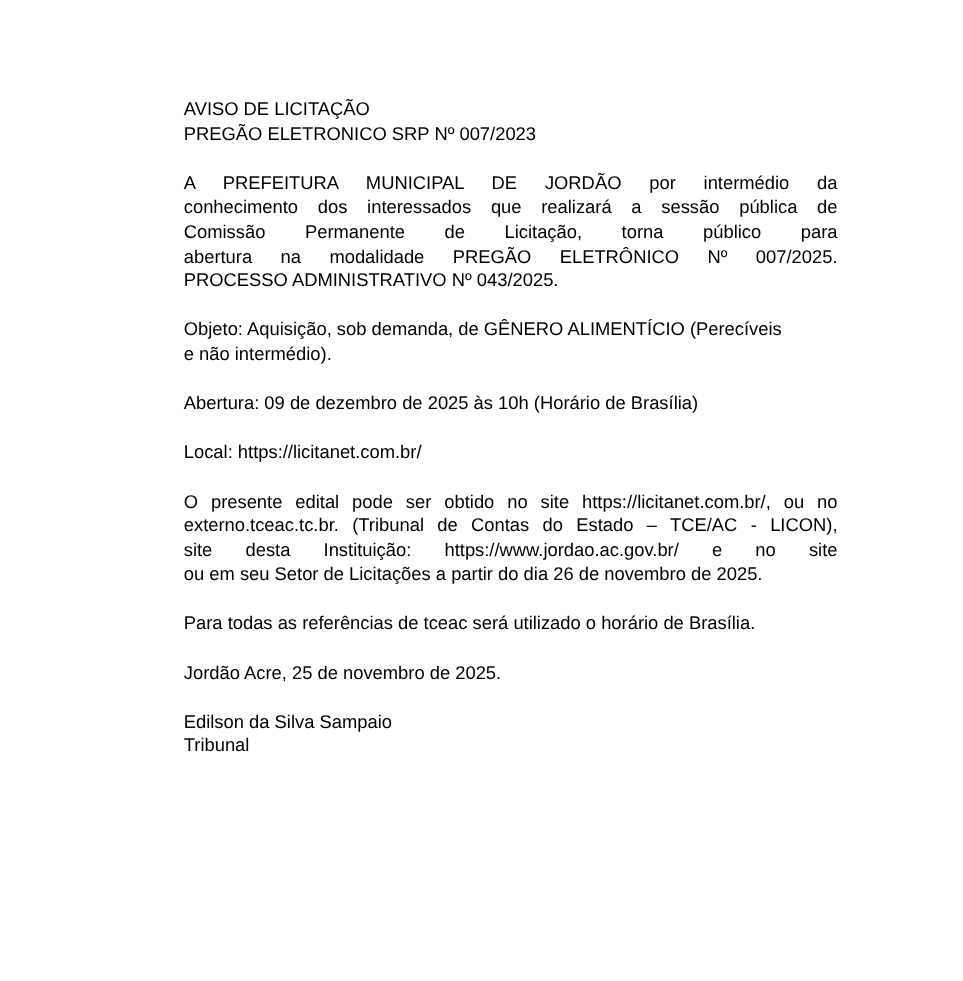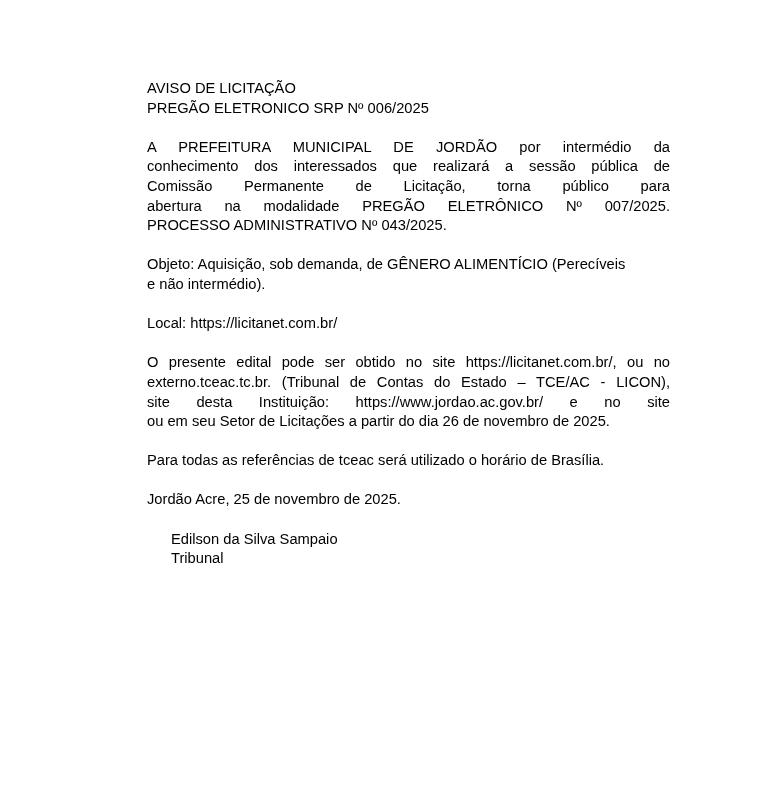--- a/index.html
+++ b/index.html
@@ -28,21 +28,20 @@
     top: 79px;
     width: 523px;
     font-size: 14.7px;
     line-height: 19.6px;
   }
   .block {
     margin: 0 0 19.6px 0;
   }
   .block:last-child {
     margin-bottom: 0;
-    margin-left: 24px;
   }
   .line {
     display: block;
     white-space: pre-wrap;
   }
   .para {
     text-align: justify;
     text-justify: inter-word;
   }
   
@@ -62,36 +61,39 @@
   }
 </style>
 </head>
 <body>
 
 <div class="page">
   <div class="doc-body">
 
     <div class="block">
       <span class="line">AVISO DE LICITAÇÃO</span>
-      <span class="line">PREGÃO ELETRONICO SRP Nº 006/2025</span>
+      <span class="line">PREGÃO ELETRONICO SRP Nº 007/2023</span>
     </div>
 
     <div class="block para">
       <span class="jline">A PREFEITURA MUNICIPAL DE JORDÃO por intermédio da</span>
       <span class="jline">conhecimento dos interessados que realizará a sessão pública de</span>
       <span class="jline">Comissão Permanente de Licitação, torna público para</span>
       <span class="jline">abertura na modalidade PREGÃO ELETRÔNICO Nº 007/2025.</span>
       <span class="jline last">PROCESSO ADMINISTRATIVO Nº 043/2025.</span>
     </div>
 
     <div class="block">
       <span class="line nowrapline">Objeto: Aquisição, sob demanda, de GÊNERO ALIMENTÍCIO (Perecíveis</span>
       <span class="line">e não intermédio).</span>
     </div>
 
+    <div class="block">
+      <span class="line">Abertura: 09 de dezembro de 2025 às 10h (Horário de Brasília)</span>
+    </div>
 
     <div class="block">
       <span class="line">Local: https://licitanet.com.br/</span>
     </div>
 
     <div class="block para">
       <span class="jline">O presente edital pode ser obtido no site https://licitanet.com.br/, ou no</span>
       <span class="jline">externo.tceac.tc.br. (Tribunal de Contas do Estado – TCE/AC - LICON),</span>
       <span class="jline">site desta Instituição: https://www.jordao.ac.gov.br/ e no site</span>
       <span class="jline last">ou em seu Setor de Licitações a partir do dia 26 de novembro de 2025.</span>

